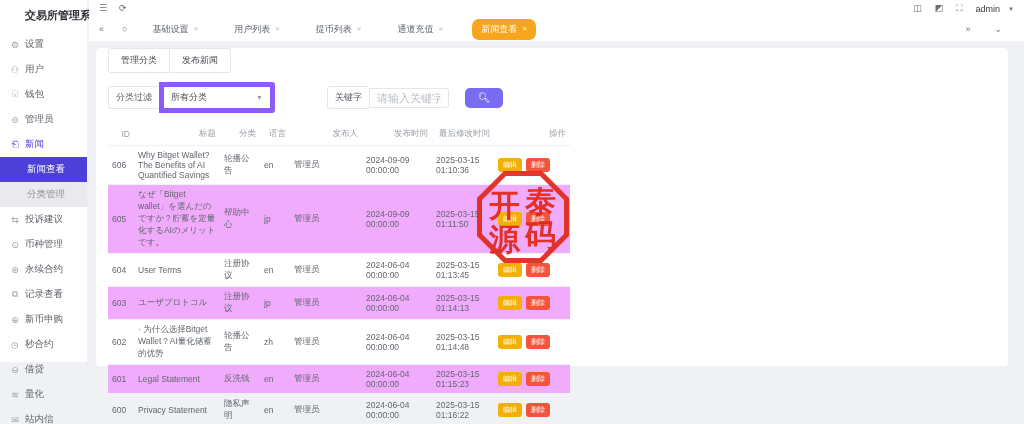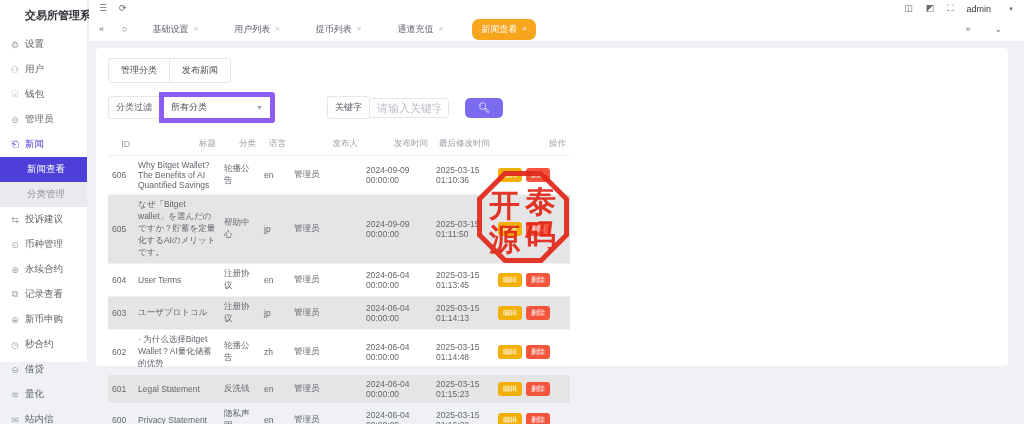--- a/index.html
+++ b/index.html
@@ -15,50 +15,50 @@
   .si-icon{font-size:9px;color:#9aa0a8;width:10px;text-align:center;flex:0 0 10px}
   .side-item.act{color:#4c40d9}
   .side-item.act .si-icon{color:#4c40d9}
   .side-sub{padding:6px 0 6px 27px;font-size:9.5px;color:#8b909a;background:#e9e9ee;cursor:pointer;white-space:nowrap}
   .side-sub.sub-act{background:#4c40d9;color:#fff}
   
   .topbar{position:absolute;left:89px;top:0;right:0;height:17px;background:#fff;display:flex;align-items:center;padding:0 10px;box-sizing:border-box}
   .tb-icon{font-size:9px;color:#6a6f76;margin-right:12px;cursor:pointer;line-height:1}
   .topbar-right{margin-left:auto;display:flex;align-items:center;gap:13px}
   .topbar-right .tb-icon{margin-right:0}
-  .admin-box{display:flex;align-items:center;gap:17px;font-size:9px;color:#33373d;cursor:pointer}
+  .admin-box{display:flex;align-items:center;gap:8px;font-size:9px;color:#33373d;cursor:pointer}
   .admin-caret{font-size:6px;color:#6a6f76}
   
   .tabbar{position:absolute;left:89px;top:17px;right:0;height:25px;background:#fff;display:flex;align-items:center;padding:0 10px;gap:6px;border-bottom:1px solid #f1f2f4;box-sizing:border-box}
   .tab{display:flex;align-items:center;gap:5px;font-size:9px;color:#606670;padding:3px 7px;cursor:pointer;white-space:nowrap}
   .tab .x{color:#b3b7bd;font-size:8px;line-height:1}
   .tab.act{background:#f7a51c;color:#fff;border-radius:7px;padding:4px 9px}
   .tab.act .x{color:#fff}
   .tabbar-right{margin-left:auto;display:flex;align-items:center;gap:12px}
   
-  .card{position:absolute;left:96px;top:48px;width:912px;height:318px;background:#fff;border-radius:4px;padding:10px 12px;box-sizing:border-box}
+  .card{position:absolute;left:96px;top:48px;width:912px;height:318px;background:#fff;border-radius:4px;padding:0 12px;box-sizing:border-box}
   .seg{display:flex}
   .seg-btn{border:1px solid #e4e6ea;background:#fff;font-size:9px;color:#45494f;padding:5px 12px;cursor:pointer;white-space:nowrap}
   .seg-btn:first-child{border-radius:3px 0 0 3px}
   .seg-btn:last-child{border-radius:0 3px 3px 0;border-left:0}
   
   .filters{display:flex;align-items:center;margin-top:9px;font-size:9px}
   .group{display:flex;align-items:center}
   .glabel{border:1px solid #e4e6ea;border-right:0;padding:4px 7px;color:#585d64;background:#fff;border-radius:3px 0 0 3px;display:flex;align-items:center;white-space:nowrap}
   .gselect{border:5px solid #8b5cf6;padding:4px 7px;width:92px;color:#45494f;display:flex;align-items:center;justify-content:space-between;border-radius:0 3px 3px 0;cursor:pointer;background:#fff}
   .caret{color:#9aa0a8;font-size:7px}
   .ginput{border:1px solid #e4e6ea;padding:0 7px;width:80px;height:20px;border-radius:0 3px 3px 0;font-size:11px;color:#45494f;outline:none;box-sizing:border-box;font-family:inherit}
   .ginput::placeholder{color:#b9bdc5}
   .gap{width:26px;flex:0 0 26px}
   .search-btn{margin-left:16px;background:#7a6cf0;border:none;color:#fff;border-radius:5px;width:38px;height:20px;font-size:10px;cursor:pointer;display:flex;align-items:center;justify-content:center;line-height:1}
   
   table.news{margin-top:10px;border-collapse:collapse;width:462px;font-size:8.5px;color:#62676e;table-layout:fixed}
   .news th{font-weight:normal;color:#9aa0a8;text-align:right;padding:5px 4px;border-bottom:1px solid #eef0f2;white-space:nowrap}
   .news td{padding:4px 4px;border-bottom:1px solid #f1f2f5;vertical-align:middle;word-wrap:break-word}
-  .news tr.alt td{background:#e5e5e5}
+  .news tr.alt td{background:#f0abfc}
   .btn-edit{background:#f2b007;color:#fff;font-size:7px;border:none;border-radius:3px;padding:2px 5px;cursor:pointer;font-family:inherit}
   .btn-del{background:#f4543c;color:#fff;font-size:7px;border:none;border-radius:3px;padding:2px 5px;margin-left:4px;cursor:pointer;font-family:inherit}
   
   .stamp{position:absolute;left:476px;top:170px;width:94px;height:94px;opacity:.92;pointer-events:none}
   .stamp text{font-family:"Liberation Serif","DejaVu Serif",serif;font-weight:bold}
 </style>
 </head>
 <body>
 
 <aside class="sidebar">

